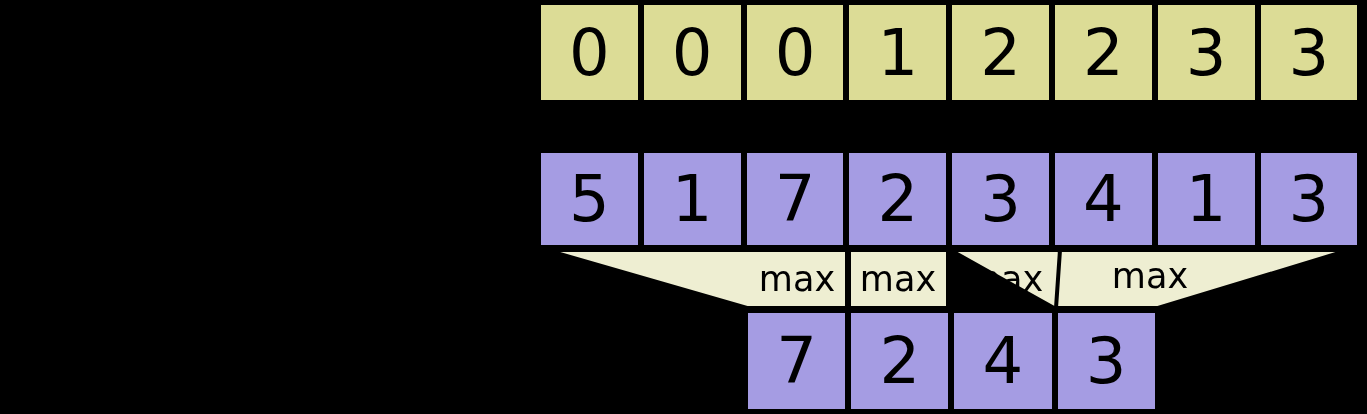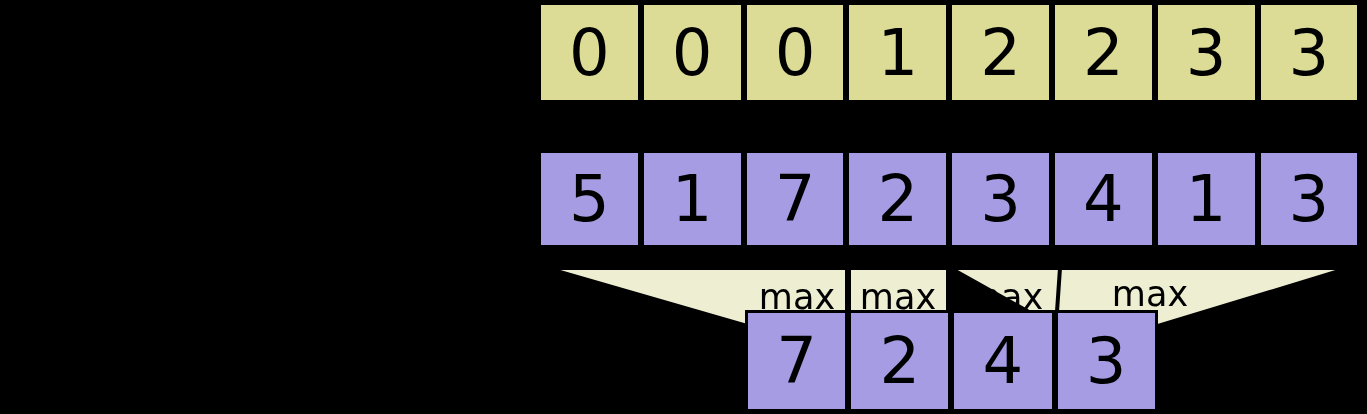--- a/index.html
+++ b/index.html
@@ -71,21 +71,21 @@
   #output-row .cell {
     width: 103.2px;
     height: 102px;
     background: #a59ce3;
   }
 
   
   #funnel-layer {
     position: absolute;
     left: 0;
-    top: 264px;
+    top: 246px;
     width: 1367px;
     height: 66px;
   }
   #funnel-layer svg {
     display: block;
   }
   .funnel-shape {
     fill: #eeeed2;
     stroke: #000000;
     stroke-width: 4;

